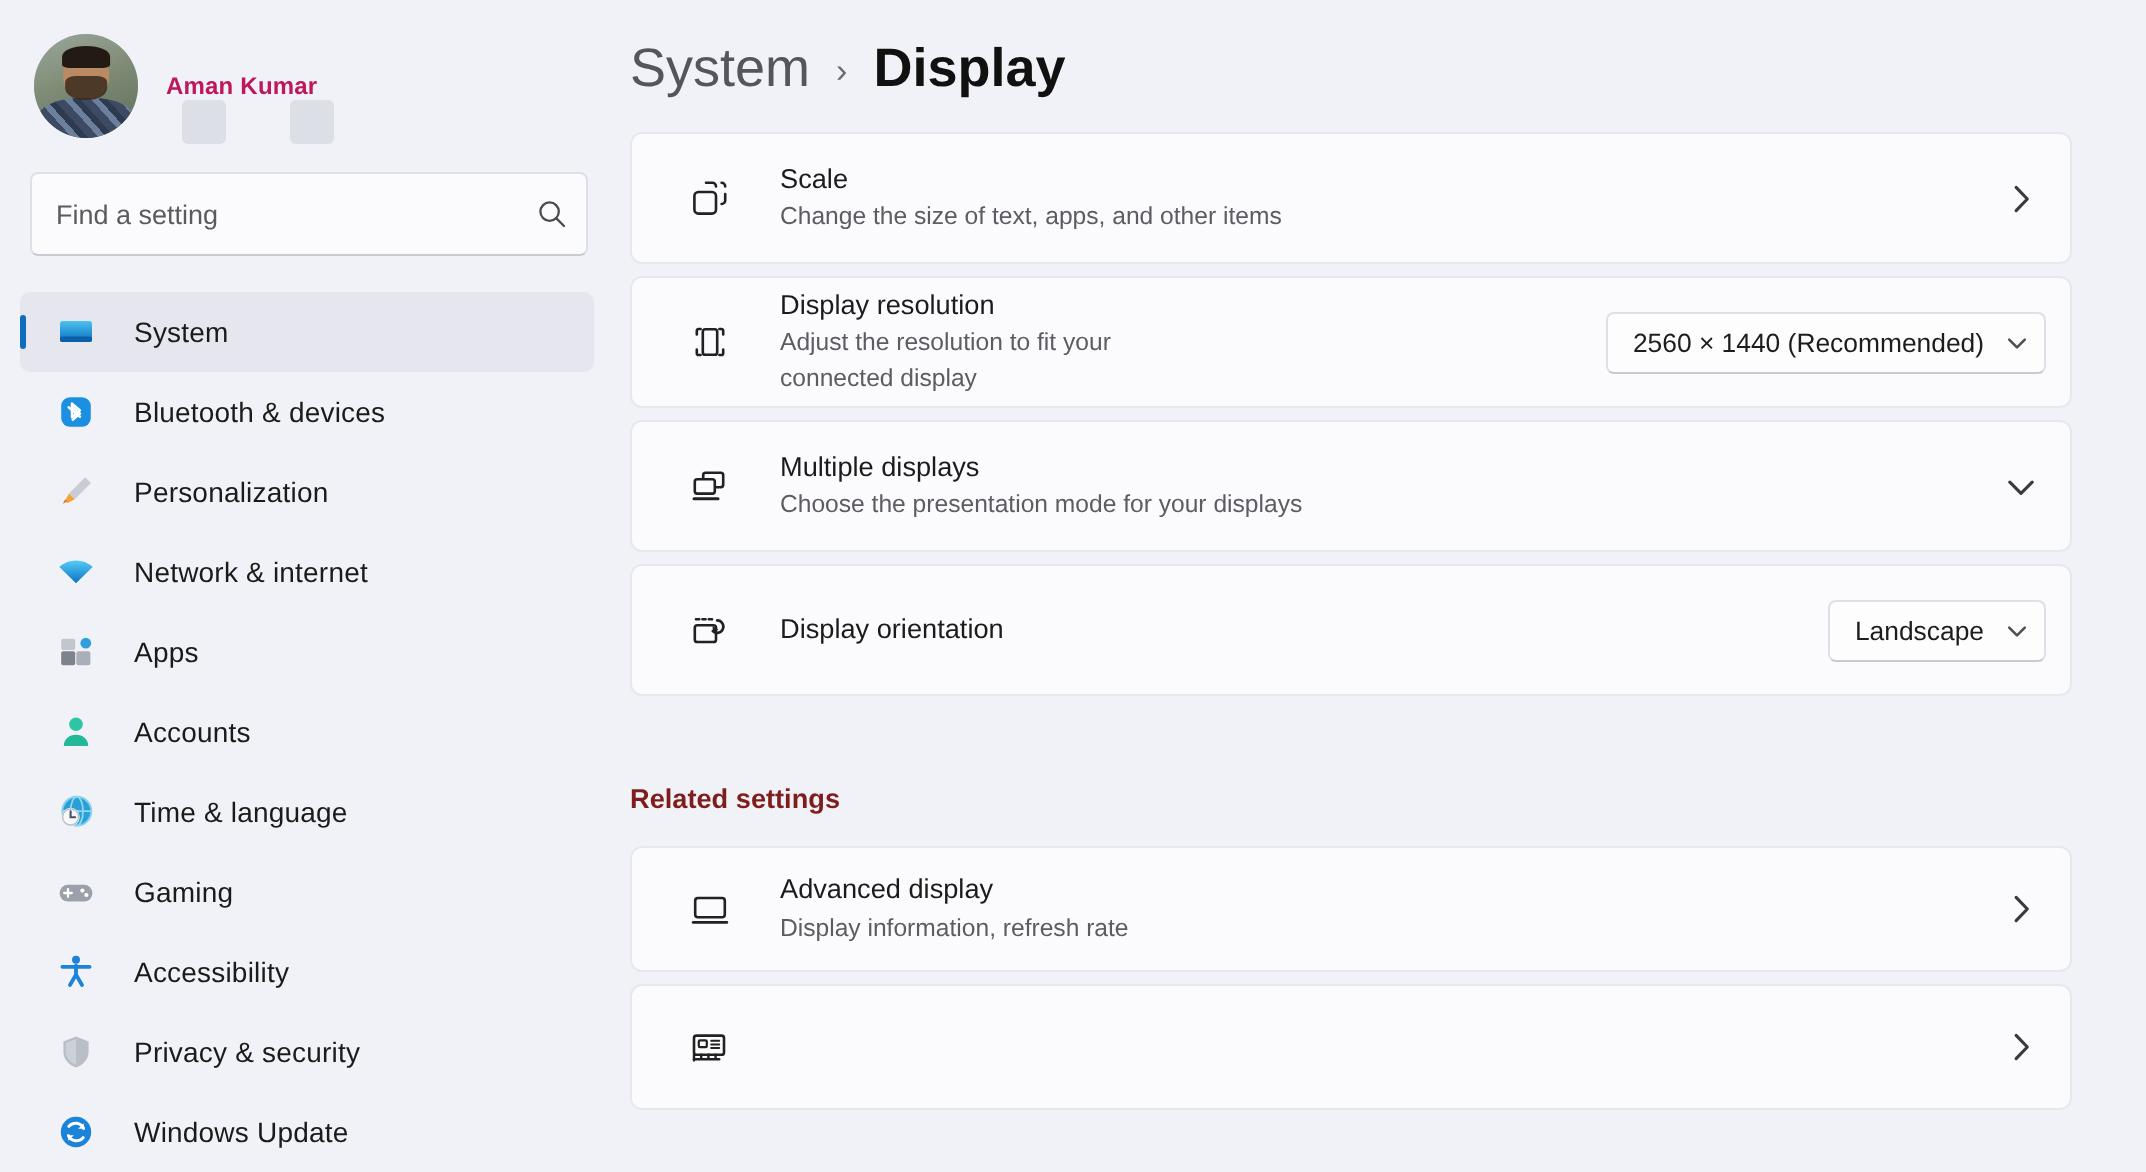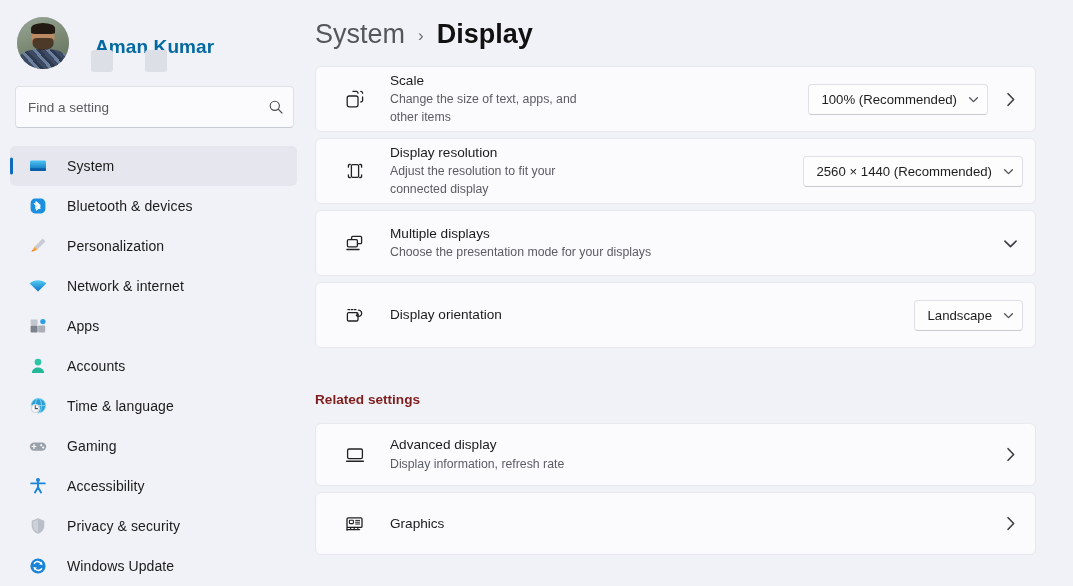--- a/index.html
+++ b/index.html
@@ -46,22 +46,22 @@
     opacity: .85;
   }
   .avatar .shirt {
     position: absolute; left: 50%; bottom: -4%; width: 92%; height: 42%;
     transform: translateX(-50%);
     background: repeating-linear-gradient(48deg,#3c4a63 0 4px,#6c7f9c 4px 7px,#2e3a4f 7px 10px);
     border-radius: 44% 44% 12% 12%;
   }
   .profile-text { margin-left: 14px; position: relative; flex: 1; height: 52px; }
   .profile-name {
-    font-size: 19px; font-weight: 700; color: #0369a1;
-    position: absolute; top: 19px; left: 12px; letter-spacing: .1px;
+    font-size: 12px; font-weight: 700; color: #be185d;
+    position: absolute; top: 19px; left: 0; letter-spacing: .1px;
   }
   .ph { position: absolute; background: #dcdfe6; border-radius: 3px; }
   .ph-1 { width: 22px; height: 22px; top: 33px; left: 8px; }
   .ph-2 { width: 22px; height: 22px; top: 33px; left: 62px; }
 
   .search-wrap { padding: 16px 17px 0 15px; }
   .search-box {
     height: 42px; background: #fbfbfd;
     border: 1px solid #dfe0e6; border-bottom-color: #c9cbd3;
     border-radius: 4px;
@@ -310,26 +310,20 @@
       <div class="card">
         <svg class="row-ico" viewBox="0 0 22 22" fill="none">
           <rect x="3.2" y="8.0" width="10.8" height="10.8" rx="2" stroke="currentColor" stroke-width="1.3"></rect>
           <path d="M9.0 3.4h3.2a1.8 1.8 0 011.8 1.8v0M18.6 9.0v3.2a1.8 1.8 0 01-1.8 1.8h0M18.6 5.2a1.8 1.8 0 00-1.8-1.8h0" stroke="currentColor" stroke-width="1.3" stroke-linecap="round"></path>
         </svg>
         <div class="texts">
           <div class="r-title">Scale</div>
           <div class="r-sub">Change the size of text, apps, and other items</div>
         </div>
         <div class="spacer"></div>
-        <div class="combo">
-          <span class="combo-val">100% (Recommended)</span>
-          <svg class="chev-sm" viewBox="0 0 12 12" fill="none">
-            <path d="M2.4 4.4L6 8l3.6-3.6" stroke="currentColor" stroke-width="1.15" stroke-linecap="round" stroke-linejoin="round"></path>
-          </svg>
-        </div>
         <svg class="chev-right" viewBox="0 0 14 14" fill="none">
           <path d="M5 2.2L9.6 7 5 11.8" stroke="currentColor" stroke-width="1.3" stroke-linecap="round" stroke-linejoin="round"></path>
         </svg>
       </div>
 
       <div class="card">
         <svg class="row-ico" viewBox="0 0 22 22" fill="none">
           <rect x="7.4" y="4.6" width="7.2" height="12.8" rx="1.3" stroke="currentColor" stroke-width="1.3"></rect>
           <path d="M4.4 7.2V5.4a.9.9 0 01.9-.9h1.0M4.4 14.8v1.8a.9.9 0 00.9.9h1.0M17.6 7.2V5.4a.9.9 0 00-.9-.9h-1.0M17.6 14.8v1.8a.9.9 0 01-.9.9h-1.0" stroke="currentColor" stroke-width="1.3" stroke-linecap="round"></path>
         </svg>
@@ -402,23 +396,20 @@
       </div>
 
       <div class="card">
         <svg class="row-ico" viewBox="0 0 22 22" fill="none">
           <rect x="3.0" y="4.8" width="15.0" height="9.6" rx="1.2" stroke="currentColor" stroke-width="1.3"></rect>
           <rect x="5.4" y="7.2" width="4.0" height="3.4" rx=".6" stroke="currentColor" stroke-width="1.1"></rect>
           <path d="M11.6 7.4h4.0M11.6 9.2h4.0M11.6 11.0h4.0" stroke="currentColor" stroke-width="1.0" stroke-linecap="round"></path>
           <path d="M3.0 14.4v2.8M6.6 14.4v2.0M10.2 14.4v2.0M13.8 14.4v2.0" stroke="currentColor" stroke-width="1.2" stroke-linecap="round"></path>
           <path d="M3.0 16.6h12.6" stroke="currentColor" stroke-width="1.2" stroke-linecap="round"></path>
         </svg>
-        <div class="texts">
-          <div class="r-title">Graphics</div>
-        </div>
         <div class="spacer"></div>
         <svg class="chev-right" viewBox="0 0 14 14" fill="none">
           <path d="M5 2.2L9.6 7 5 11.8" stroke="currentColor" stroke-width="1.3" stroke-linecap="round" stroke-linejoin="round"></path>
         </svg>
       </div>
 
     </div>
   </main>
 </div>
 

